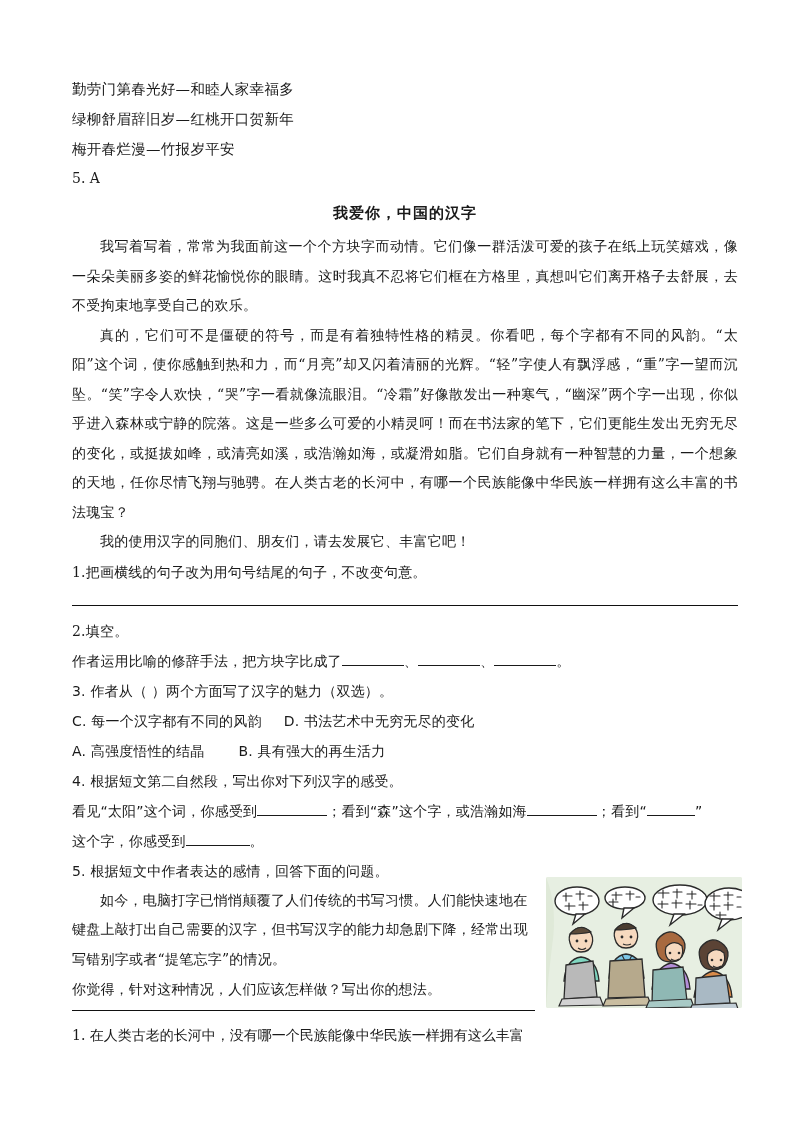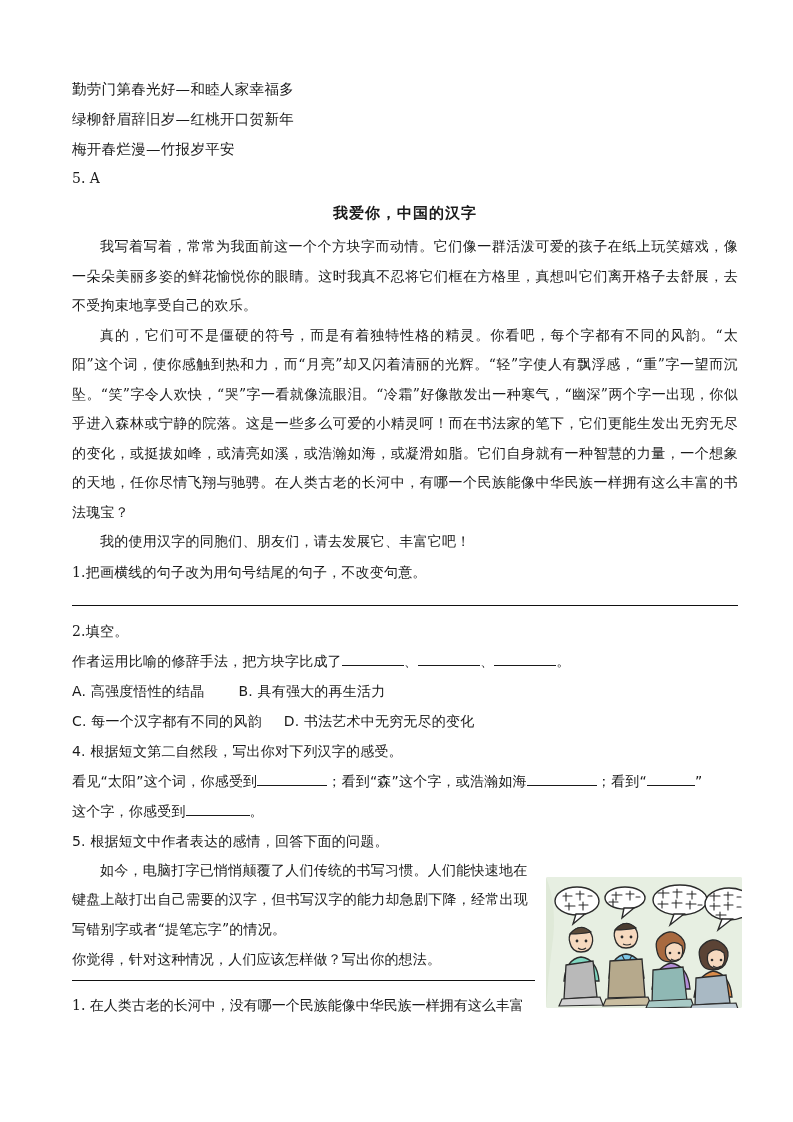--- a/index.html
+++ b/index.html
@@ -153,22 +153,23 @@
     <p class="para j">我的使用汉字的同胞们、朋友们，请去发展它、丰富它吧！</p>
 
     <p class="q serif">1.把画横线的句子改为用句号结尾的句子，不改变句意。</p>
     <div class="spacer-18"></div>
     <div class="rule full"></div>
     <div class="spacer-10"></div>
 
     <p class="q serif">2.填空。</p>
     <p class="q serif"><span>作者运用比喻的修辞手法，把方块字比成了</span><span class="blank w1"></span><span>、</span><span class="blank w1"></span><span>、</span><span class="blank w1"></span><span>。</span></p>
 
+    <p class="q">3. 作者从（      ）两个方面写了汉字的魅力（双选）。</p>
+    <p class="q"><span>C. 每一个汉字都有不同的风韵</span><span style="display:inline-block;width:22px"></span><span>D. 书法艺术中无穷无尽的变化</span></p>
     <p class="q"><span>A. 高强度悟性的结晶</span><span style="display:inline-block;width:34px"></span><span>B. 具有强大的再生活力</span></p>
-    <p class="q"><span>C. 每一个汉字都有不同的风韵</span><span style="display:inline-block;width:22px"></span><span>D. 书法艺术中无穷无尽的变化</span></p>
 
     <p class="q">4. 根据短文第二自然段，写出你对下列汉字的感受。</p>
     <p class="q"><span>看见“太阳”这个词，你感受到</span><span class="blank w2"></span><span>；看到“森”这个字，或浩瀚如海</span><span class="blank w2"></span><span>；看到“</span><span class="blank w3"></span><span>”</span></p>
     <p class="q"><span>这个字，你感受到</span><span class="blank w4"></span><span>。</span></p>
 
     <p class="q">5. 根据短文中作者表达的感情，回答下面的问题。</p>
 
     <div class="wrap-row">
       <div class="float-gap"></div>
       <p class="q-indent">如今，电脑打字已悄悄颠覆了人们传统的书写习惯。人们能快速地在键盘上敲打出自己需要的汉字，但书写汉字的能力却急剧下降，经常出现写错别字或者“提笔忘字”的情况。</p>

